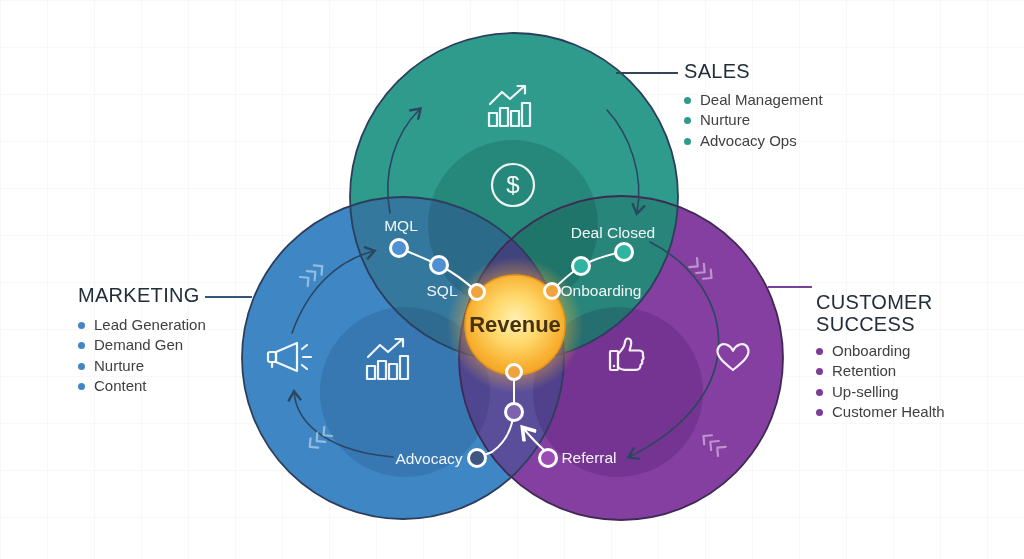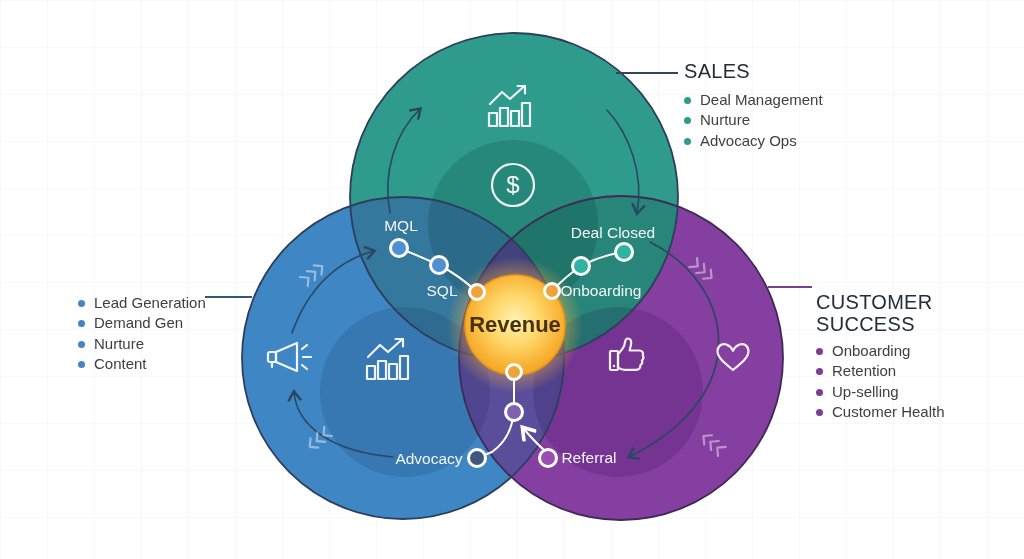--- a/index.html
+++ b/index.html
@@ -196,20 +196,21 @@
           <span>Nurture</span>
         </li>
       <li>
           <span class="dot teal"></span>
           <span>Advocacy Ops</span>
         </li>
     </ul>
   </div>
 
   <div class="panel" id="panel-marketing">
+    <div class="panel-title">MARKETING</div>
     <ul>
       <li>
           <span class="dot blue"></span>
           <span>Lead Generation</span>
         </li>
       <li>
           <span class="dot blue"></span>
           <span>Demand Gen</span>
         </li>
       <li>

